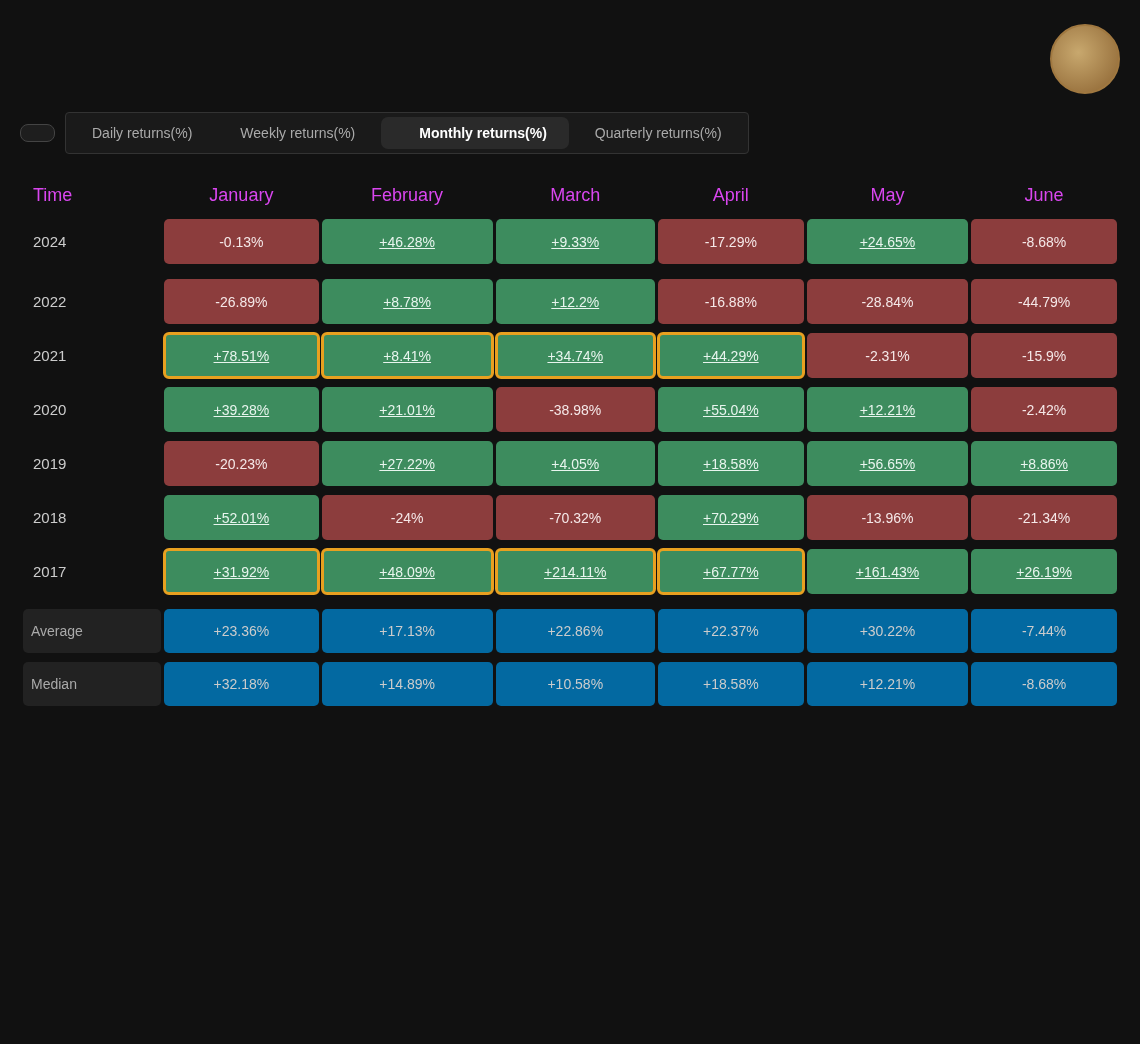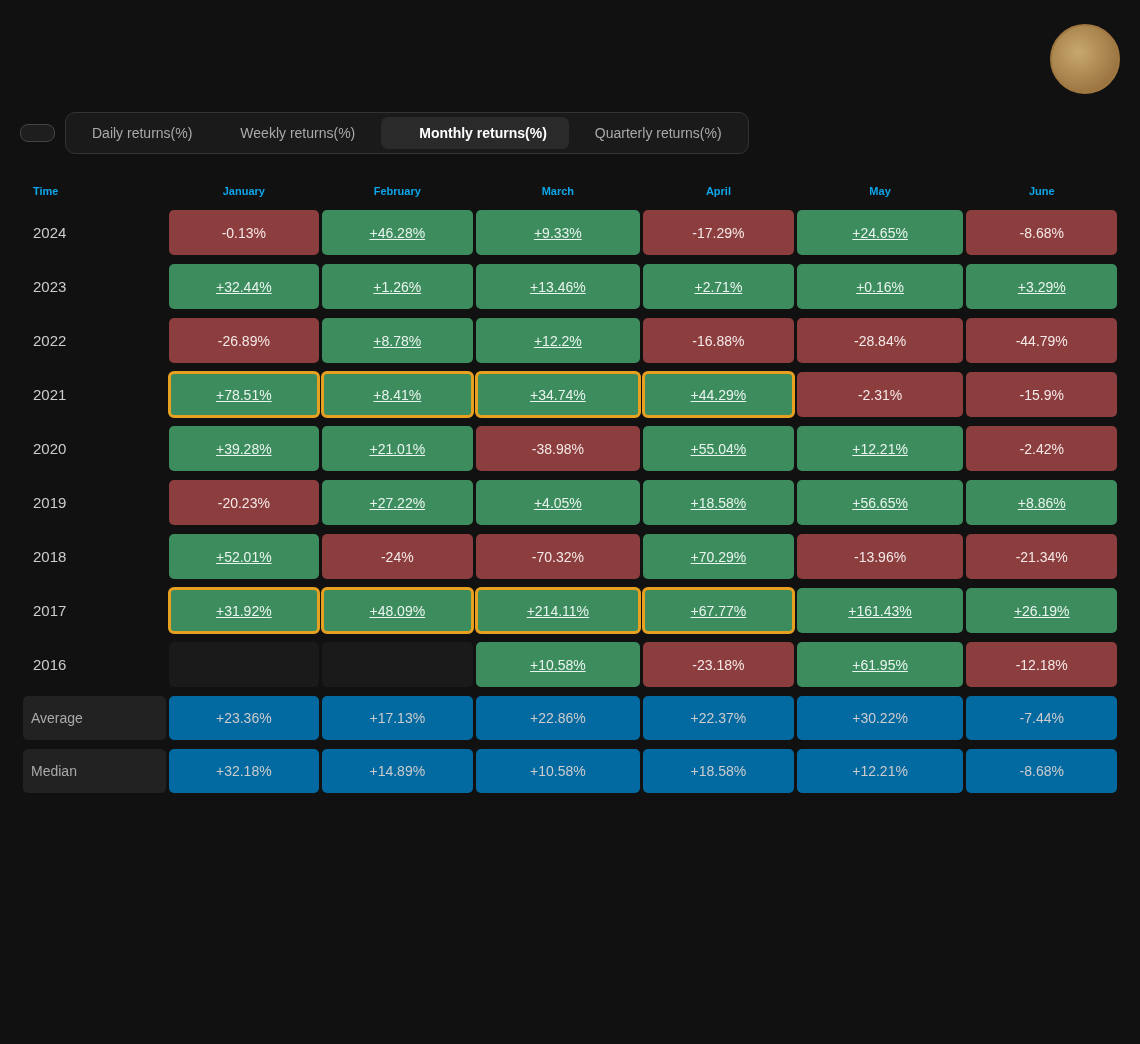--- a/index.html
+++ b/index.html
@@ -52,21 +52,21 @@
       cursor: pointer;
       display: flex;
       align-items: center;
       gap: 5px;
     }
     .tab-group {
       display: flex;
       gap: 4px;
       background: #1a1a1a;
       border: 1px solid #333;
-      border-radius: 10px;
+      border-radius: 4px;
       padding: 4px;
     }
     .tab-btn {
       padding: 8px 22px;
       border-radius: 7px;
       font-size: 14px;
       cursor: pointer;
       border: none;
       background: transparent;
       color: #aaa;
@@ -76,23 +76,23 @@
       color: #fff;
       font-weight: 600;
       padding-left: 38px;
     }
     table {
       width: 100%;
       border-collapse: separate;
       border-spacing: 3px;
     }
     th {
-      color: #0ea5e9;
-      font-weight: 700;
-      font-size: 11px;
+      color: #d946ef;
+      font-weight: 400;
+      font-size: 18px;
       padding: 10px 6px;
       text-align: center;
     }
     th.time-col {
       text-align: left;
       padding-left: 10px;
     }
     td {
       text-align: center;
       font-size: 14px;
@@ -175,29 +175,20 @@
   <tr>
         <td class="year-label">2024</td>
         <td class="red">-0.13%</td>
         <td class="green">+46.28%</td>
         <td class="green">+9.33%</td>
         <td class="red">-17.29%</td>
         <td class="green">+24.65%</td>
         <td class="red">-8.68%</td>
       </tr>
       <tr style="height: 3px;"></tr>
-      <tr>
-        <td class="year-label">2023</td>
-        <td class="green">+32.44%</td>
-        <td class="green">+1.26%</td>
-        <td class="green">+13.46%</td>
-        <td class="green">+2.71%</td>
-        <td class="green">+0.16%</td>
-        <td class="green">+3.29%</td>
-      </tr>
       <tr style="height: 3px;"></tr>
       <tr>
         <td class="year-label">2022</td>
         <td class="red">-26.89%</td>
         <td class="green">+8.78%</td>
         <td class="green">+12.2%</td>
         <td class="red">-16.88%</td>
         <td class="red">-28.84%</td>
         <td class="red">-44.79%</td>
       </tr>
@@ -245,29 +236,20 @@
       <tr>
         <td class="year-label">2017</td>
         <td class="green highlight-border">+31.92%</td>
         <td class="green highlight-border">+48.09%</td>
         <td class="green highlight-border">+214.11%</td>
         <td class="green highlight-border">+67.77%</td>
         <td class="green">+161.43%</td>
         <td class="green">+26.19%</td>
       </tr>
       <tr style="height: 3px;"></tr>
-      <tr>
-        <td class="year-label">2016</td>
-        <td class="empty"></td>
-        <td class="empty"></td>
-        <td class="green">+10.58%</td>
-        <td class="red">-23.18%</td>
-        <td class="green">+61.95%</td>
-        <td class="red">-12.18%</td>
-      </tr>
       <tr style="height: 3px;"></tr>
       <tr>
         <td class="stat-label">Average</td>
         <td class="stat-cell">+23.36%</td>
         <td class="stat-cell">+17.13%</td>
         <td class="stat-cell">+22.86%</td>
         <td class="stat-cell">+22.37%</td>
         <td class="stat-cell">+30.22%</td>
         <td class="stat-cell">-7.44%</td>
       </tr>

